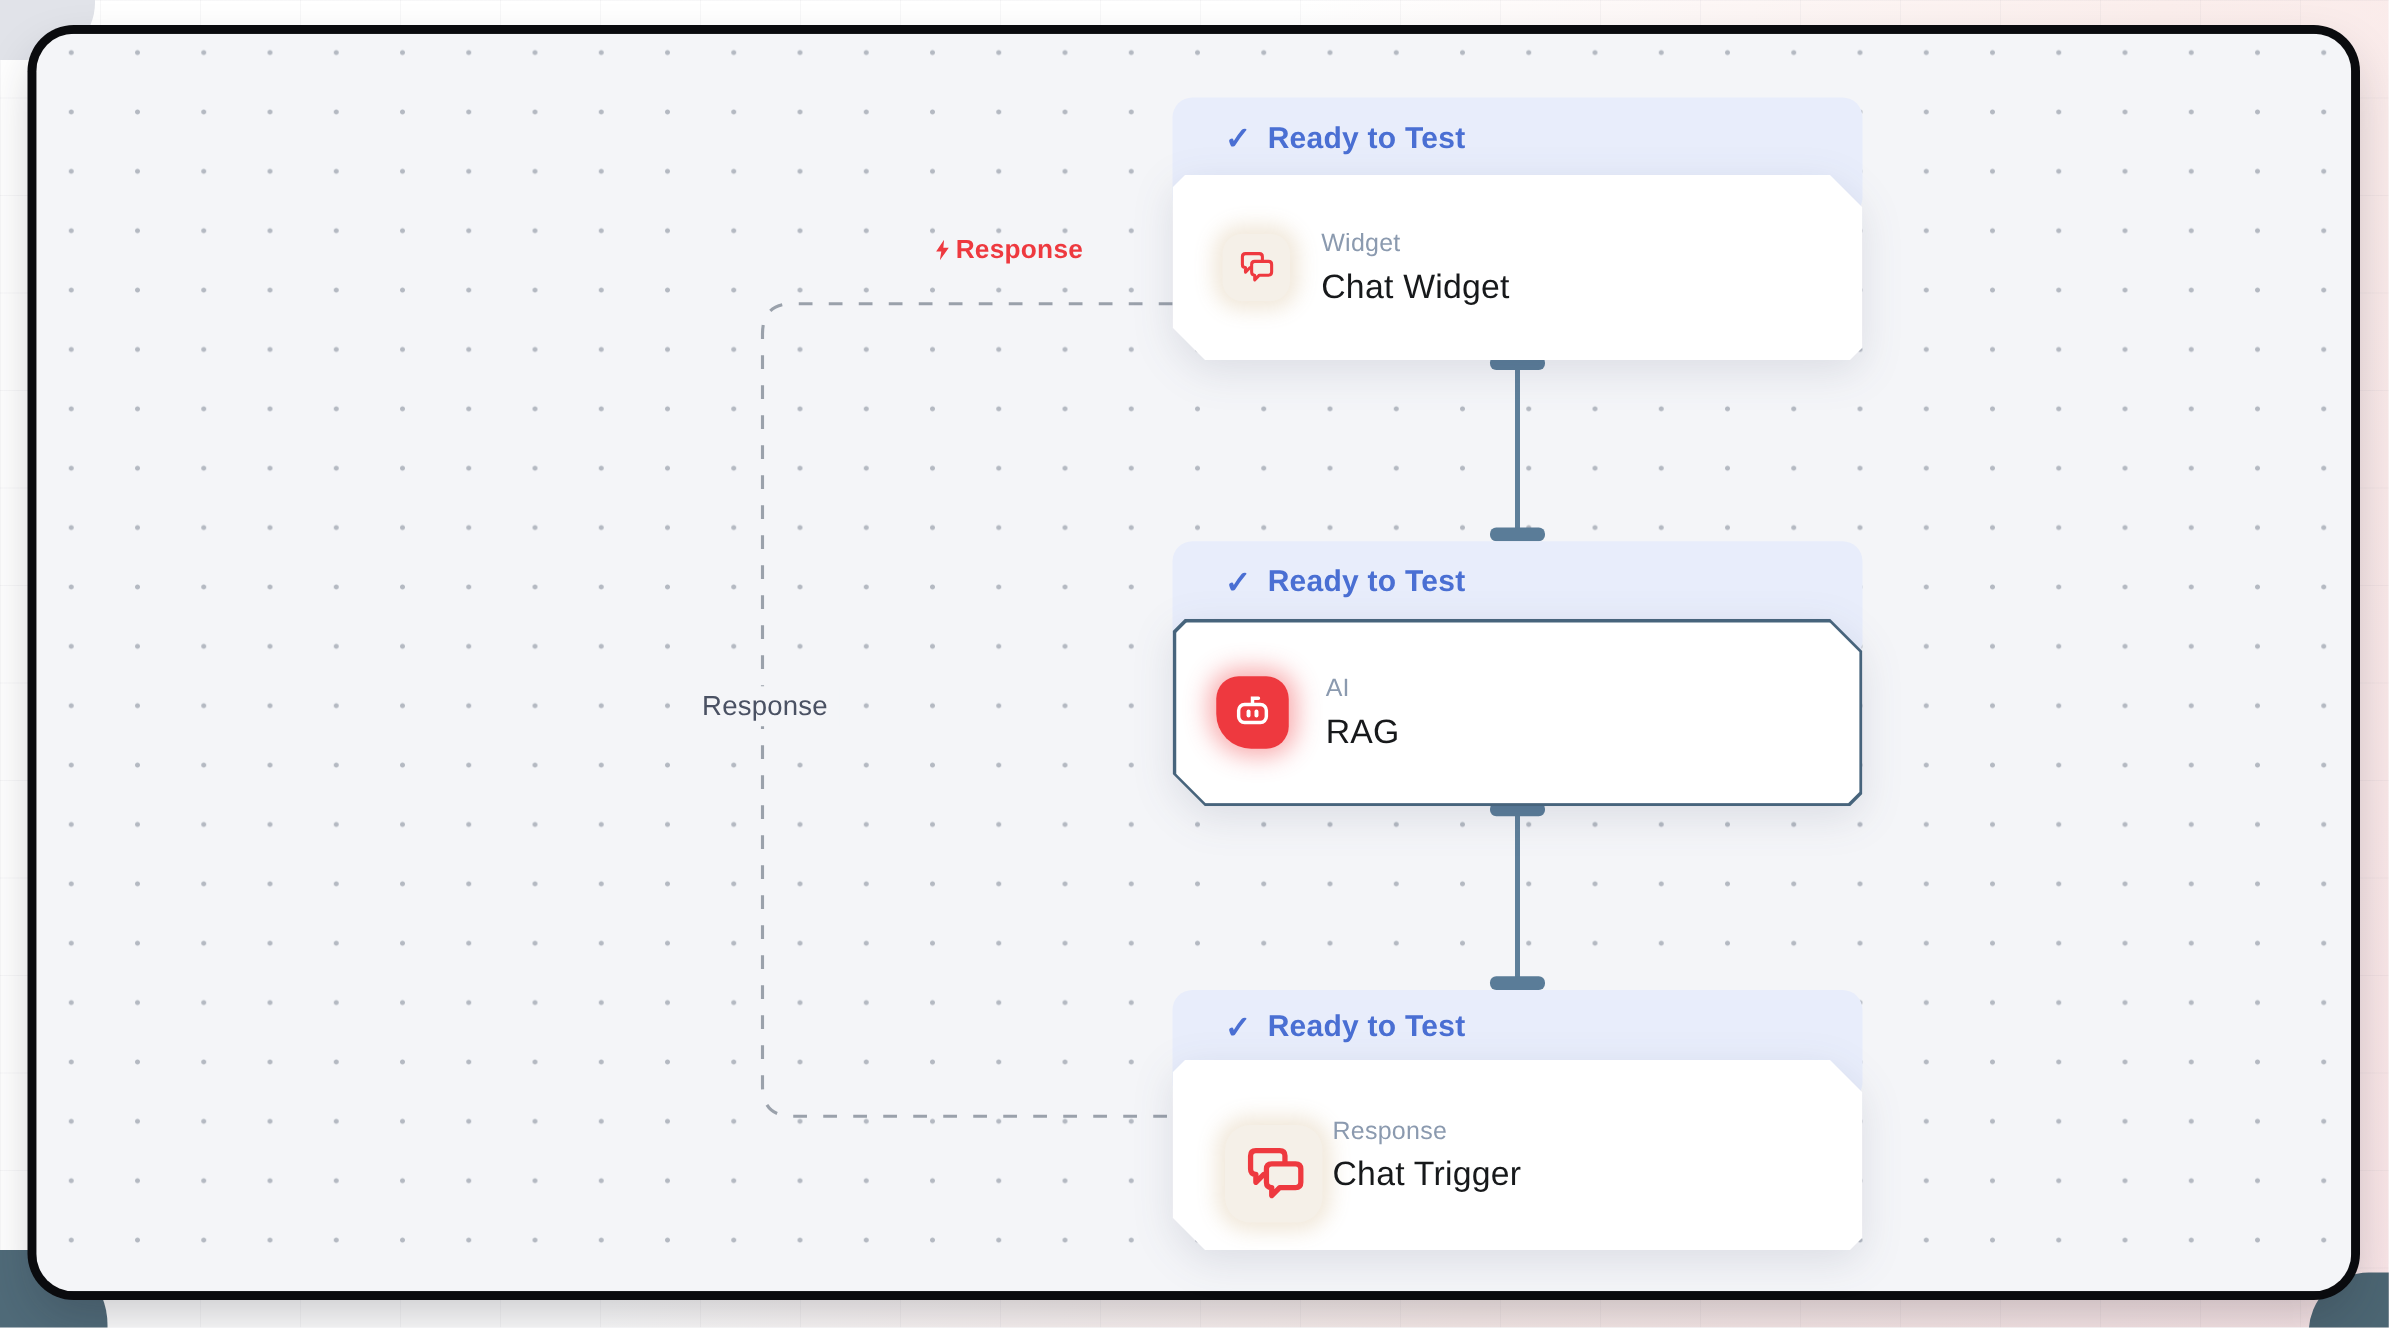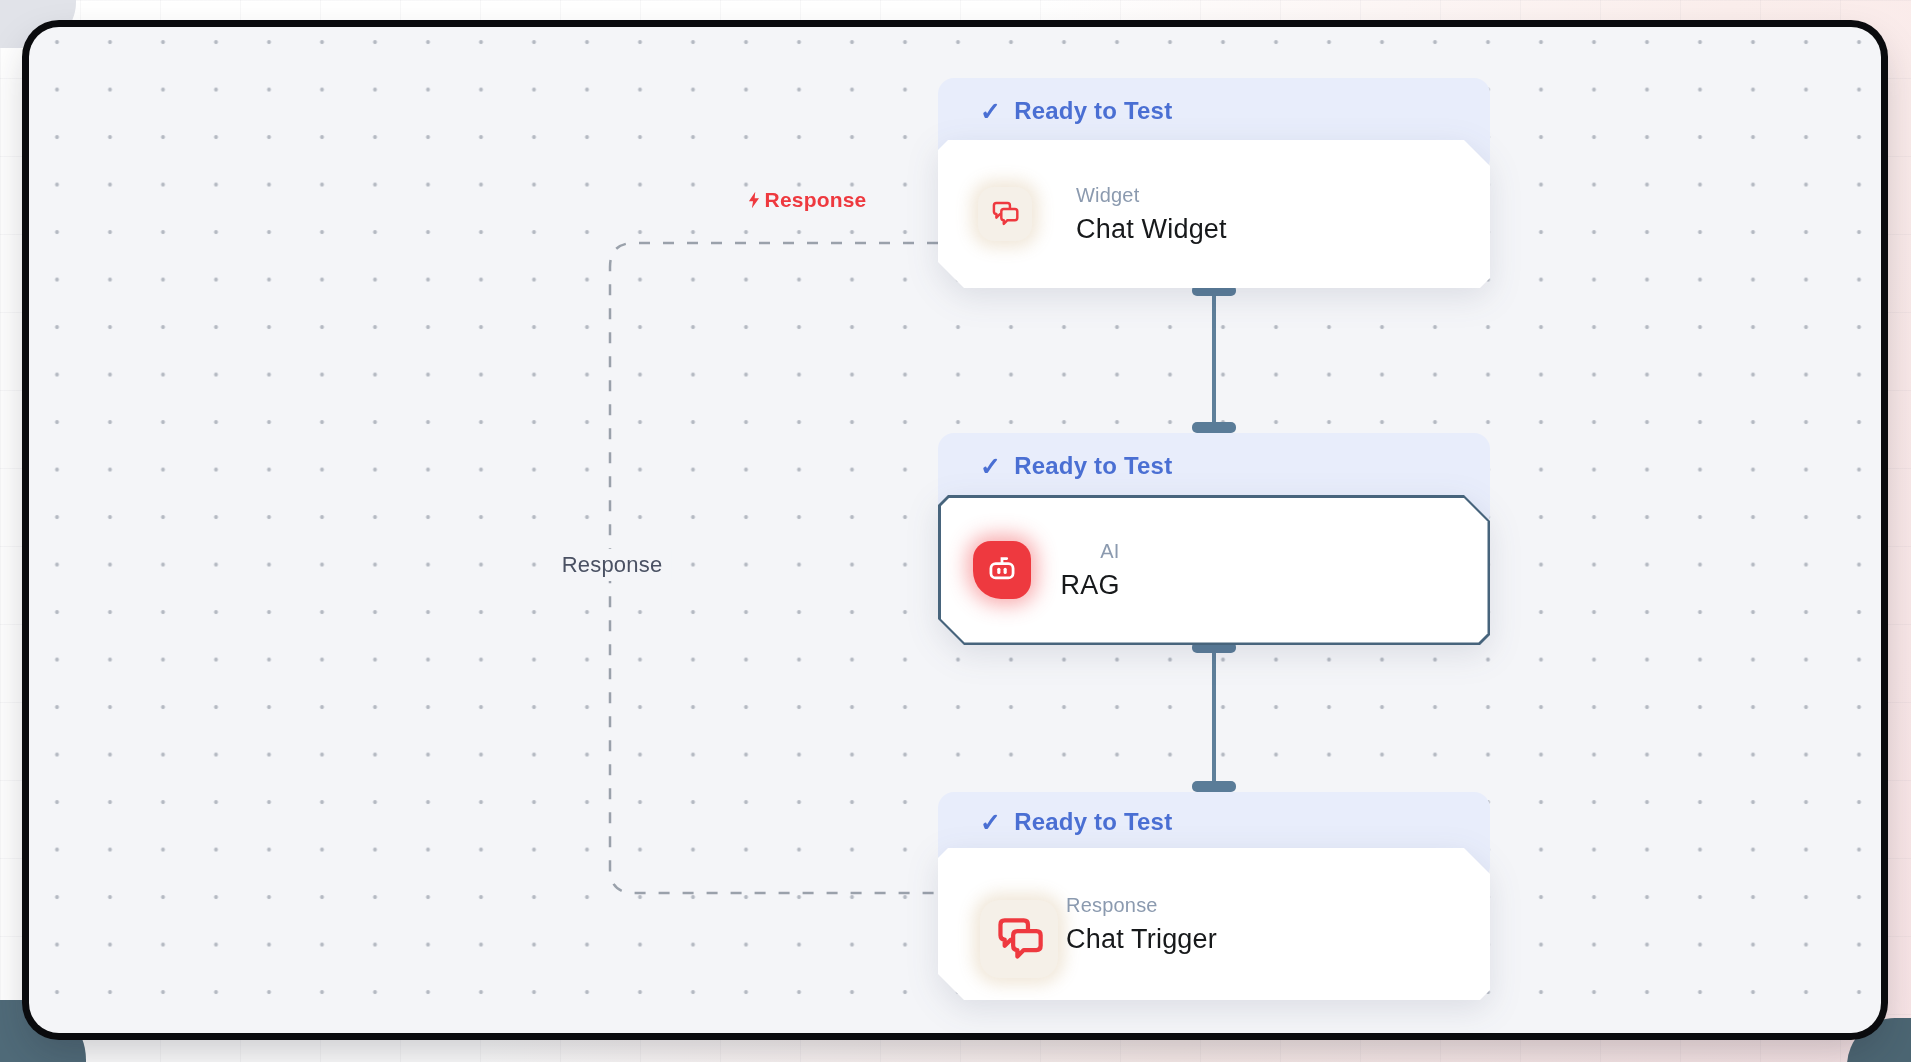--- a/index.html
+++ b/index.html
@@ -74,27 +74,27 @@
 
   .card-wrap{position:absolute;left:0;width:552px;filter:drop-shadow(0 9px 16px rgba(50,60,90,0.12));}
   .n1 .card-wrap{top:62px;height:148px;}
   .n2 .card-wrap{top:62px;height:150px;}
   .n3 .card-wrap{top:56px;height:152px;}
   .card{
     position:absolute;inset:0;background:#ffffff;
     clip-path:polygon(0 10px,10px 0,calc(100% - 26px) 0,100% 26px,100% calc(100% - 10px),calc(100% - 10px) 100%,26px 100%,0 calc(100% - 26px));
     display:flex;align-items:center;box-sizing:border-box;
   }
-  .card.shell{background:#47647c;text-align:right;}
+  .card.shell{background:#47647c;}
   .card-inner{
     position:absolute;inset:2.5px;background:#ffffff;
     clip-path:polygon(0 9px,9px 0,calc(100% - 24px) 0,100% 24px,100% calc(100% - 9px),calc(100% - 9px) 100%,24px 100%,0 calc(100% - 24px));
     display:flex;align-items:center;box-sizing:border-box;
   }
-  .n1 .row{padding-left:40px;gap:44px;}
+  .n1 .row{padding-left:40px;gap:25px;}
   .n2 .row{padding-left:32px;gap:30px;}
   .n3 .row{padding-left:42px;gap:8px;}
   .row{display:flex;align-items:center;width:100%;box-sizing:border-box;}
 
   .icon-box{flex:none;display:flex;align-items:center;justify-content:center;}
   .icon-beige{background:#f5f0e8;box-shadow:0 0 16px 7px rgba(239,230,214,0.9);}
   .n1 .icon-box{width:54px;height:54px;border-radius:16px;}
   .n1 .icon-box svg{width:32px;height:30px;}
   .icon-red{
     width:58px;height:58px;border-radius:18px 18px 18px 28px;background:#ee393f;

